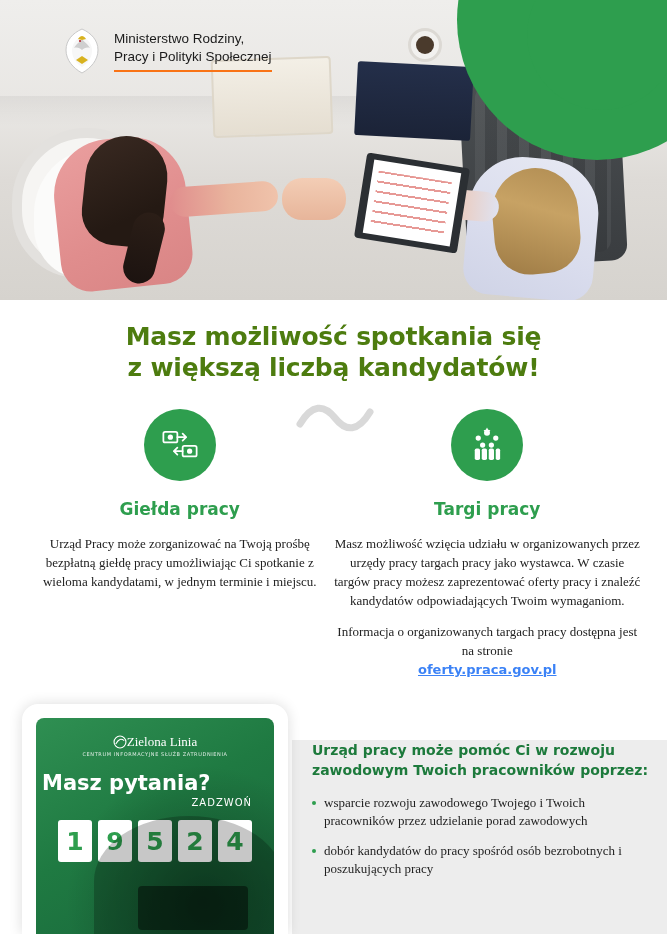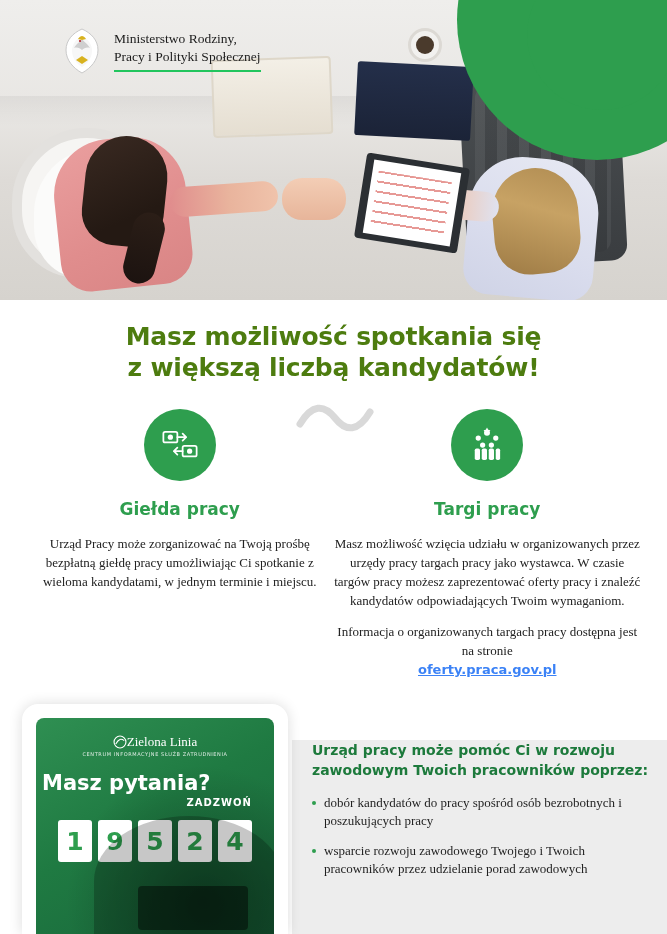--- a/index.html
+++ b/index.html
@@ -214,26 +214,26 @@
     position: absolute;
     left: 60px; top: 26px;
     display: flex; align-items: center; gap: 10px;
     z-index: 5;
   }
   .eagle {
     width: 44px; height: 50px;
     position: relative;
   }
   .ministry-text {
-    font-family: Liberation Serif, serif;
+    font-family: Liberation Sans, sans-serif;
     font-size: 13.5px;
     line-height: 1.35;
     color: #1b1b1b;
     padding-bottom: 4px;
-    border-bottom: 2px solid #22c55e;
+    border-bottom: 2px solid #f97316;
   }
 
   
   .headline {
     text-align: center;
     margin-top: 22px;
     font-family: "DejaVu Sans", sans-serif;
     font-weight: bold;
     font-size: 25px;
     line-height: 1.22;
@@ -350,21 +350,21 @@
     color: #ffffff;
     font-family: "DejaVu Sans", sans-serif;
     font-weight: bold;
     font-size: 21px;
   }
   .phone-call {
     text-align: right;
     padding-right: 22px;
     color: #ffffff;
     font-family: "DejaVu Sans", sans-serif;
-    font-weight: bold;
+    font-weight: normal;
     font-size: 10px;
     letter-spacing: 1px;
     margin-top: 2px;
   }
   .digits {
     display: flex; gap: 6px;
     justify-content: center;
     margin-top: 12px;
   }
   .digit {
@@ -548,19 +548,19 @@
         </div>
       </div>
     </div>
 
     <div class="bottom-text">
       <div class="bottom-title">
         <span>Urząd pracy może pomóc Ci w rozwoju</span><br>
         <span>zawodowym Twoich pracowników poprzez:</span>
       </div>
       <ul class="bullets">
+        <li>wsparcie rozwoju zawodowego Twojego i Twoich pracowników przez udzielanie porad zawodowych</li>
         <li>dobór kandydatów do pracy spośród osób bezrobotnych i poszukujących pracy</li>
-        <li>wsparcie rozwoju zawodowego Twojego i Twoich pracowników przez udzielanie porad zawodowych</li>
       </ul>
     </div>
   </div>
 
 </div>
 
 </body></html>

